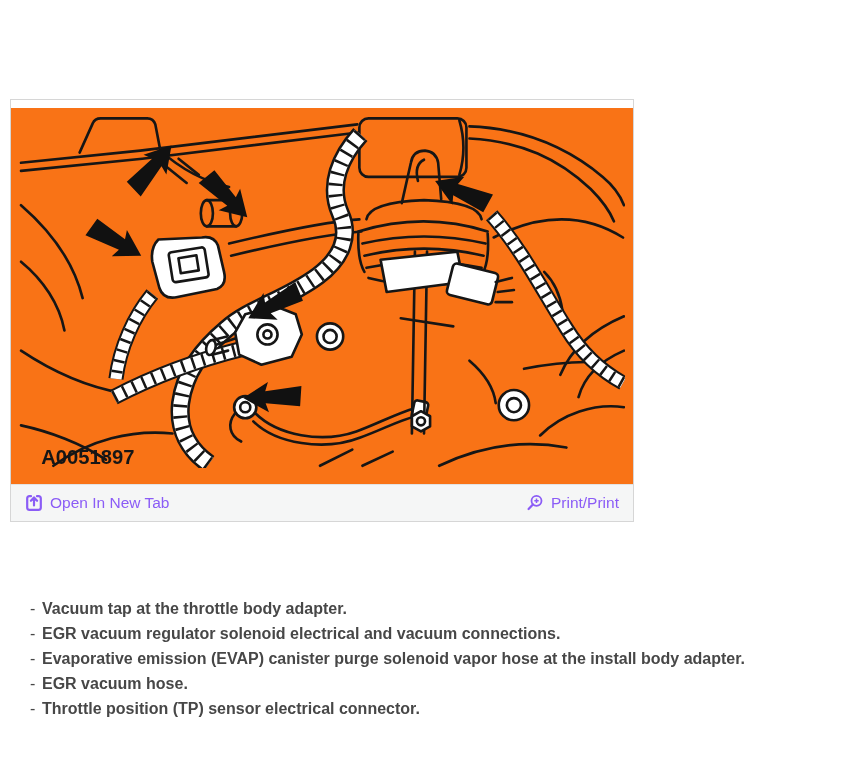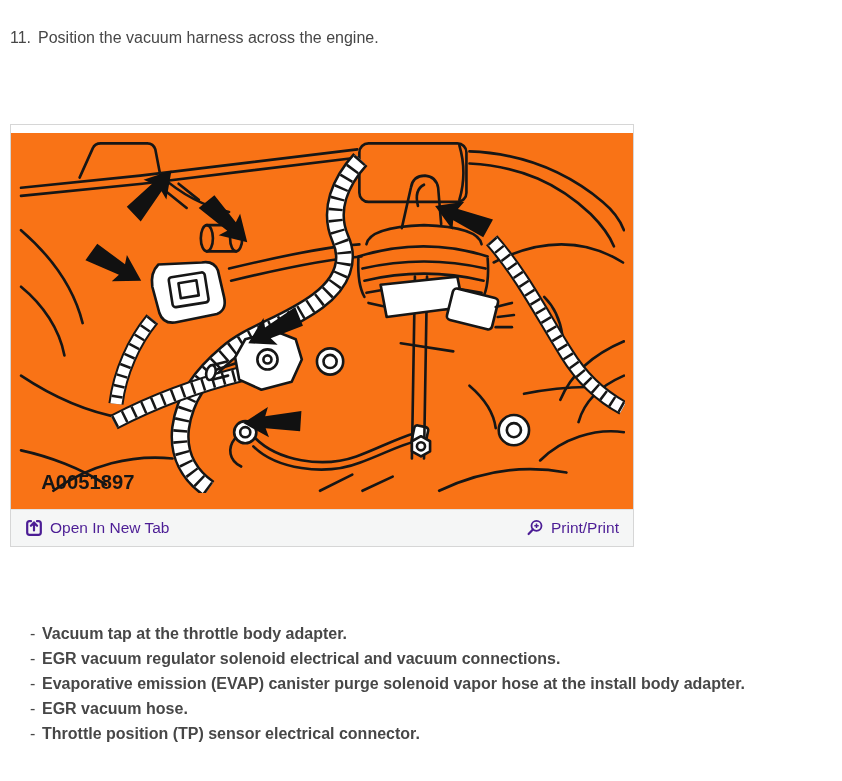--- a/index.html
+++ b/index.html
@@ -13,40 +13,36 @@
   .step-num{width:28px;flex:0 0 auto;}
   .step-text{flex:1;}
 
   
   .figure-panel{margin:74px 0 0 10px;width:622px;border:1px solid #d6d6d6;background:#ffffff;}
   .figure-image{height:376px;position:relative;background:#f97316;}
   .figure-image svg{display:block;margin:8px 0 0 8px;}
   .figure-footer{height:36px;border-top:1px solid #e2e3e3;background:#f5f6f6;
                  display:flex;align-items:center;justify-content:space-between;
                  padding:0 14px;}
-  .fig-link{display:flex;align-items:center;gap:7px;color:#4c1d95;font-size:15.5px;
+  .fig-link{display:flex;align-items:center;gap:7px;color:#8b5cf6;font-size:15.5px;
             text-decoration:none;cursor:pointer;}
   .fig-link svg{display:block;}
 
   
   .steps-bottom{margin:74px 0 0 8px;font-size:16px;line-height:25px;}
   .sub-row{display:flex;}
   .sub-dash{width:12px;flex:0 0 auto;margin-left:22px;text-align:left;}
   .sub-text{flex:1;font-weight:bold;}
 
   .diagram-art{stroke:#161616;fill:none;stroke-width:2.6;stroke-linecap:round;stroke-linejoin:round;}
 </style>
 </head>
 <body>
 
 <div class="steps-top">
-  <div class="step-row">
-    <span class="step-num">11.</span>
-    <span class="step-text">Position the vacuum harness across the engine.</span>
-  </div>
 </div>
 
 <div class="figure-panel">
   <div class="figure-image">
     <svg width="606" height="360" viewBox="0 0 600 356">
       <defs>
         <polygon id="arr" points="0,0 -25,-15 -22,-6 -56,-10 -58,10 -22,6 -25,15"></polygon>
         <path id="hoseA" d="M338,26 C318,48 306,76 318,104 C328,126 320,148 296,166 C264,190 228,198 206,218 C180,240 164,262 160,292 C157,318 168,338 188,352"></path>
         <path id="hoseB" d="M94,286 C140,262 182,248 222,238"></path>
         <path id="hoseC" d="M468,106 C498,140 518,180 542,218 C558,244 576,260 598,272"></path>

